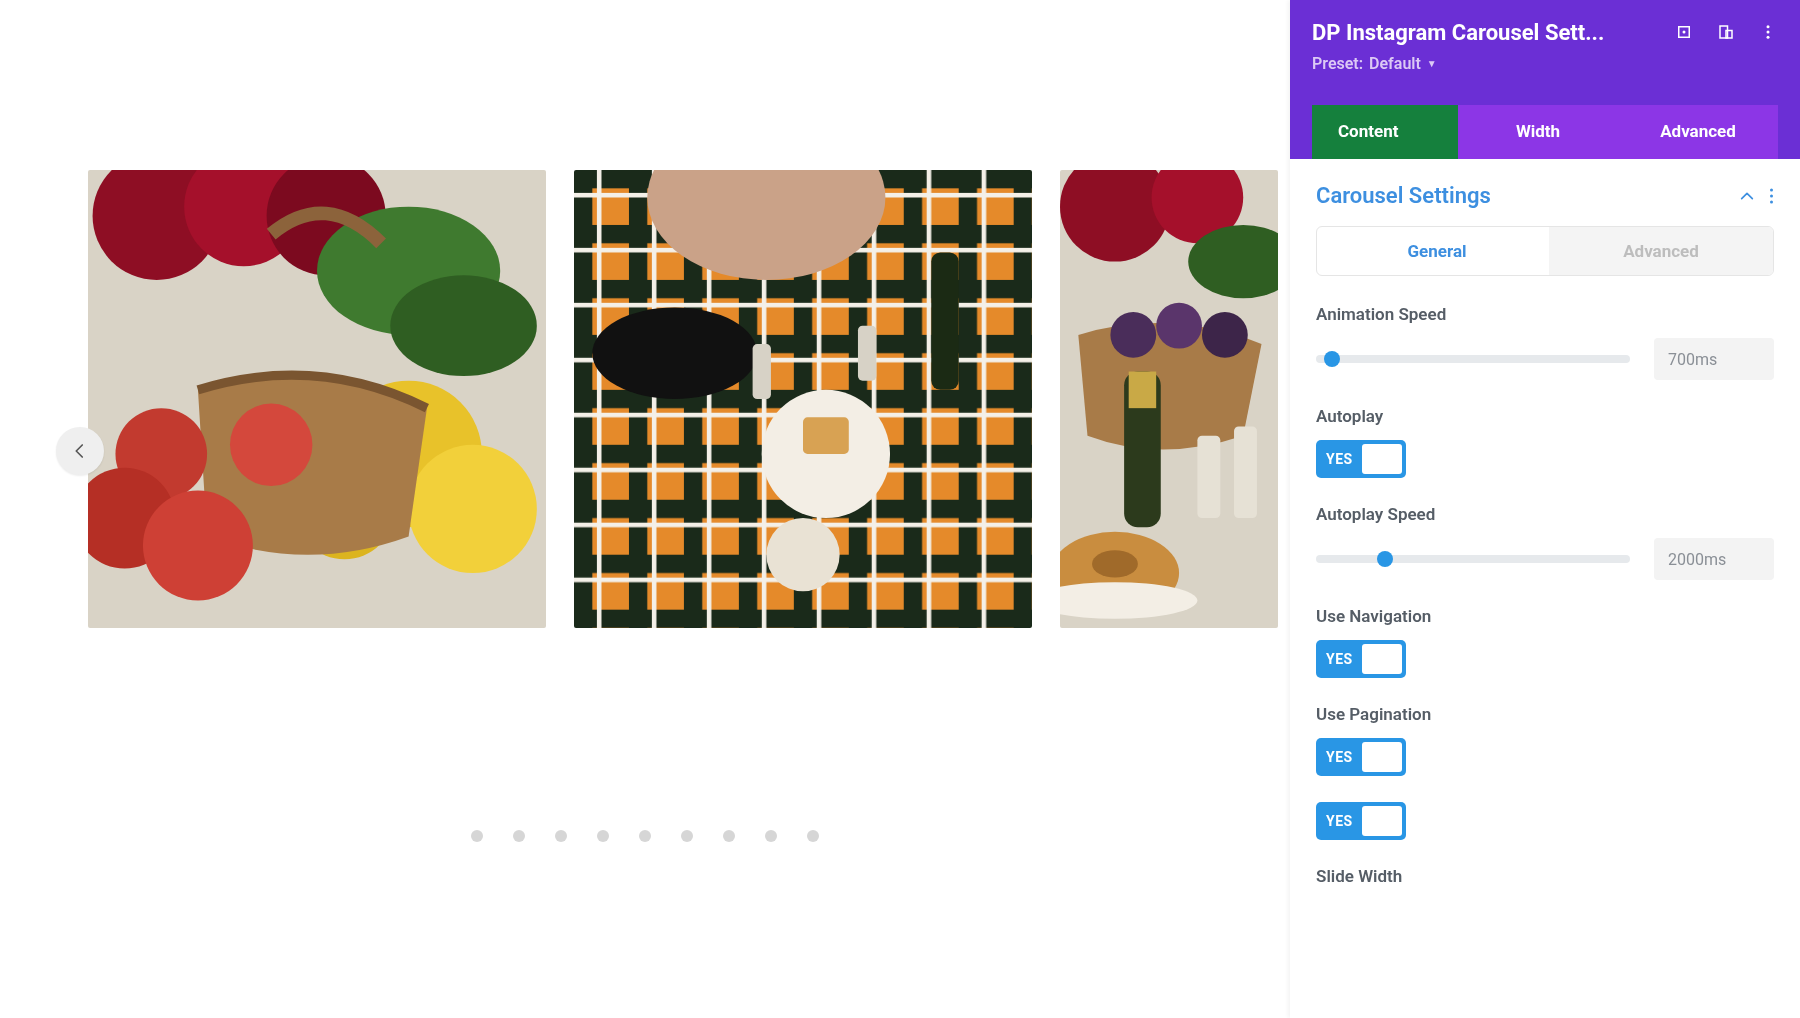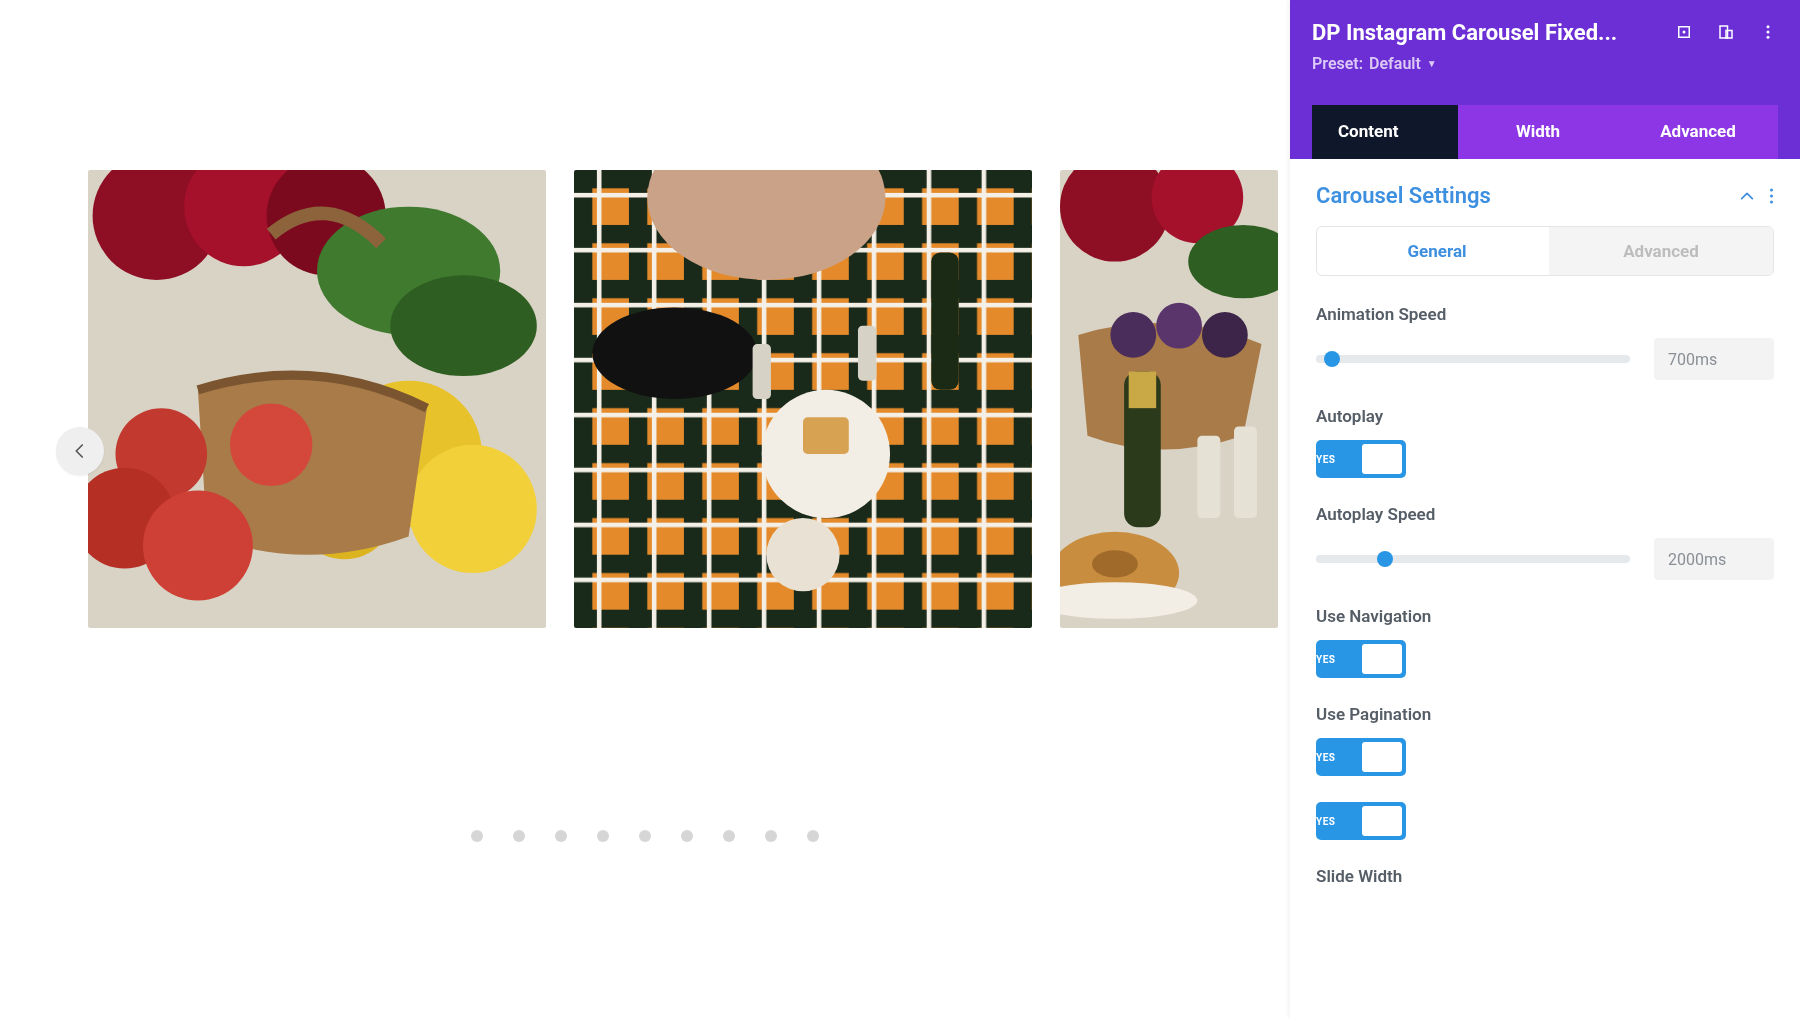--- a/index.html
+++ b/index.html
@@ -25,21 +25,21 @@
 .panel-title { font-size: 22px; font-weight: 700; line-height: 1.2; max-width: 340px; white-space: nowrap; overflow: hidden; text-overflow: ellipsis; }
 .panel-header-icons { position: absolute; top: 22px; right: 22px; display: flex; gap: 22px; align-items: center; }
 .panel-header-icons .hicon { width: 20px; height: 20px; display: flex; align-items: center; justify-content: center; cursor: pointer; }
 .panel-header-icons svg { width: 18px; height: 18px; }
 
 .preset-row { display: flex; align-items: center; gap: 6px; color: #dcc9f5; font-size: 16px; font-weight: 600; padding: 8px 0 32px; cursor: pointer; }
 .preset-row .caret { font-size: 10px; }
 
 .tabs { display: flex; }
 .tab { flex: none; padding: 16px 0 18px; font-size: 17px; font-weight: 700; color: #fff; cursor: pointer; }
-.tab.content  { width: 146px; background: #0f172a; padding-left: 26px; }
+.tab.content  { width: 146px; background: #15803d; padding-left: 26px; }
 .tab.design   { flex: 1; background: #8c36e6; text-align: center; }
 .tab.advanced { flex: 1; background: #8c36e6; text-align: center; }
 
 .panel-body { padding: 24px 26px 40px; overflow-y: auto; flex: 1; }
 
 .section-head { display: flex; align-items: center; justify-content: space-between; margin-bottom: 18px; }
 .section-title { color: #3d8fe0; font-size: 22px; font-weight: 600; }
 .section-head-icons { display: flex; gap: 14px; align-items: center; }
 .section-head-icons svg { cursor: pointer; }
 
@@ -54,21 +54,21 @@
 .field-label-actions { display: flex; gap: 12px; align-items: center; }
 .chip { width: 26px; height: 26px; border-radius: 50%; background: #f0f0f0; display: flex; align-items: center; justify-content: center; cursor: pointer; font-size: 14px; color: #444; font-weight: 700; }
 .chip svg { width: 14px; height: 14px; }
 
 .slider-row { display: flex; align-items: center; gap: 24px; }
 .slider { position: relative; flex: 1; height: 8px; background: #e6e9ec; border-radius: 4px; }
 .thumb { position: absolute; top: 50%; width: 16px; height: 16px; background: #2996e5; border-radius: 50%; transform: translate(-50%, -50%); cursor: pointer; }
 .valbox { width: 120px; height: 42px; background: #f3f3f3; border-radius: 4px; display: flex; align-items: center; padding-left: 14px; color: #8a8f96; font-size: 16px; }
 
 .toggle { width: 90px; height: 38px; background: #2996e5; border-radius: 5px; position: relative; cursor: pointer; display: flex; align-items: center; }
-.toggle .yes { color: #fff; font-size: 10px; font-weight: 700; letter-spacing: .5px; }
+.toggle .yes { color: #fff; font-size: 14px; font-weight: 700; padding-left: 10px; letter-spacing: .5px; }
 .toggle .knob { position: absolute; right: 4px; top: 4px; width: 40px; height: 30px; background: #fff; border-radius: 3px; }
 </style>
 </head>
 <body>
 
 <div class="canvas">
 
   <div class="carousel">
 
     <div class="slide" style="left:0">
@@ -166,21 +166,21 @@
       <div class="dot"></div>
       <div class="dot"></div>
       <div class="dot"></div>
       <div class="dot"></div>
     </div>
 </div>
 
 <div class="panel">
 
   <div class="panel-header">
-    <div class="panel-title">DP Instagram Carousel Fixed...</div>
+    <div class="panel-title">DP Instagram Carousel Sett...</div>
     <div class="panel-header-icons">
       <span class="hicon">
         <svg viewBox="0 0 24 24">
             <rect x="5" y="5" width="14" height="14" stroke="#fff" stroke-width="2" fill="none"></rect>
             <circle cx="12" cy="12" r="2" fill="#fff"></circle>
           </svg>
       </span>
       <span class="hicon">
         <svg viewBox="0 0 24 24">
             <rect x="4" y="4" width="10" height="16" stroke="#fff" stroke-width="2" fill="none"></rect>

